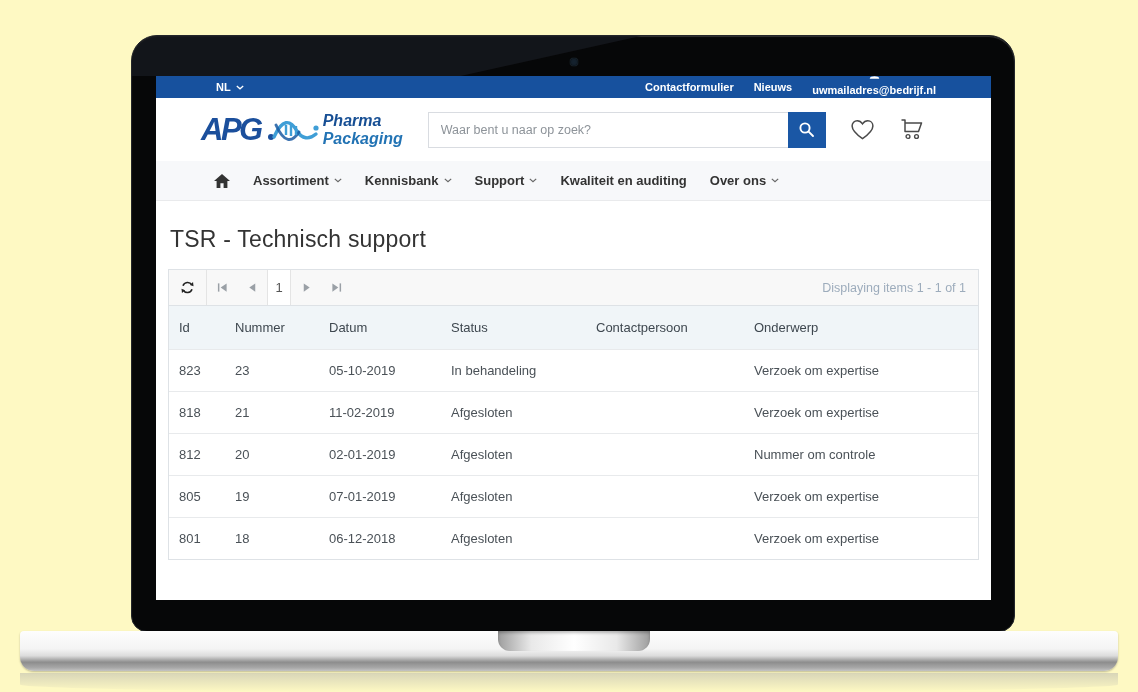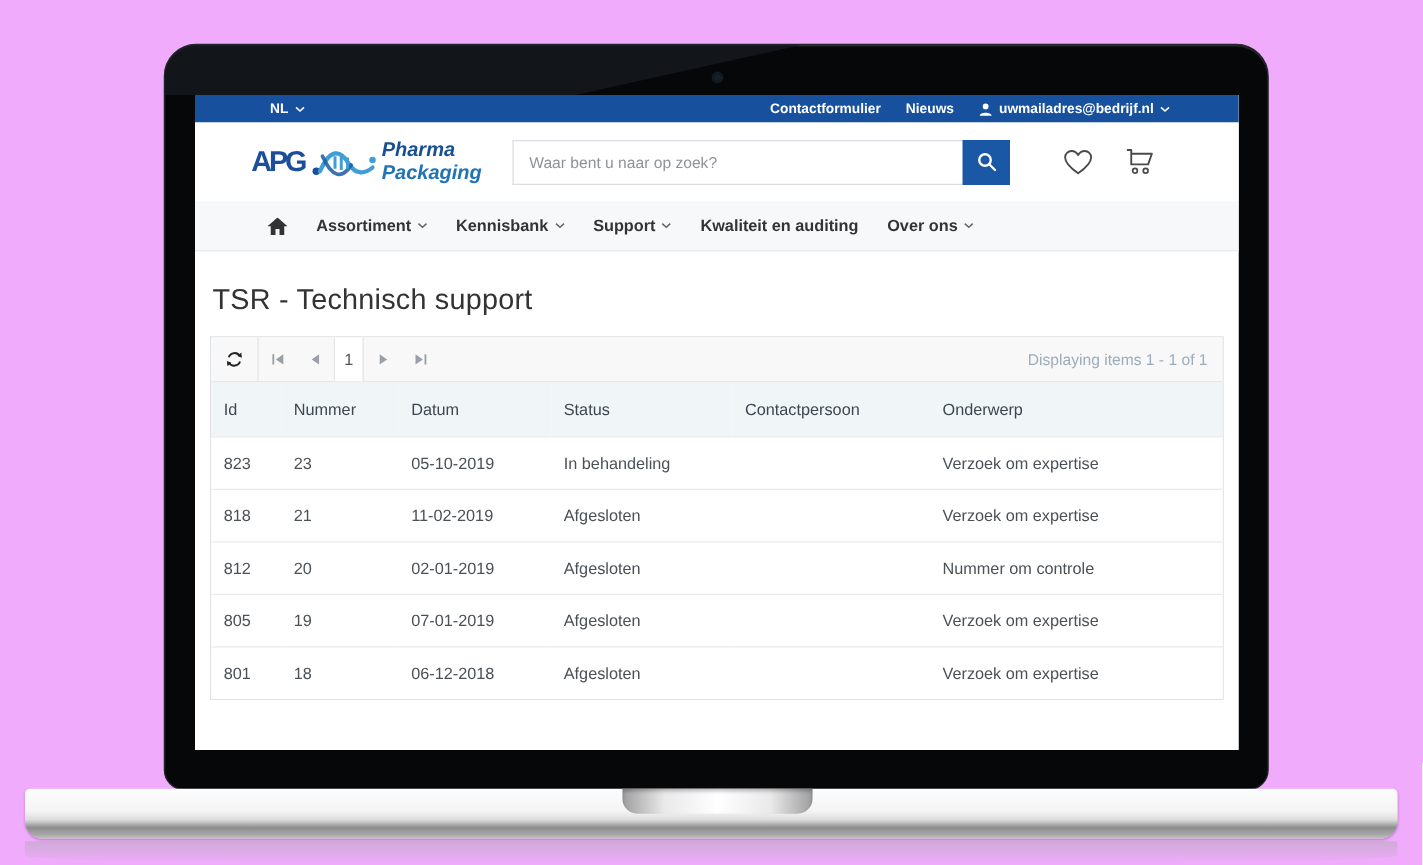--- a/index.html
+++ b/index.html
@@ -1,19 +1,19 @@
 <!DOCTYPE html>
 <html><head>
 <meta charset="utf-8">
 <style>
   * { box-sizing: border-box; margin: 0; padding: 0; }
   html,body { background:#ffffff; }
   body { font-family:"Liberation Sans", sans-serif; }
 
-  .stage { position:relative; width:1138px; height:692px; background:#f0abfc; overflow:hidden;padding-left:24px; }
+  .stage { position:relative; width:1138px; height:692px; background:#fef9c3; overflow:hidden;padding-left:24px; }
 
   
   .laptop-frame {
     position:absolute; left:131px; top:35px; width:884px; height:597px;
     background:#060708; border:1px solid #23262a;
     border-radius:26px 26px 16px 16px;
     box-shadow: inset 0 1px 1px rgba(255,255,255,.18);
   }
   .bezel-gloss {
     position:absolute; left:0; top:0; width:530px; height:40px;
@@ -44,27 +44,27 @@
     background: linear-gradient(180deg, rgba(170,170,170,.45), rgba(255,255,255,0));
     border-radius:0 0 40% 40%;
   }
 
   
   .topbar { height:22px; background:#17519E; display:flex; align-items:center; color:#fff; }
   .topbar-inner { flex:1; display:flex; align-items:center; margin:0 55px 0 60px; font-size:11px; font-weight:bold; }
   .lang { display:flex; align-items:center; gap:5px; cursor:pointer; }
   .topbar-right { margin-left:auto; display:flex; align-items:center; gap:20px;text-align:right; }
   .top-link { cursor:pointer; }
-  .account { display:flex; align-items:center; gap:5px; cursor:pointer; }
+  .account { display:flex; align-items:center; gap:5px; cursor:pointer;flex-direction:column; }
   .chev { width:8px; height:5px; display:inline-block; }
 
   
   .site-header { height:63px; background:#fff; display:flex; align-items:center; padding:0 66px 0 45px; }
   .logo { display:flex; align-items:center; }
-  .logo-apg { font-size:23px; font-weight:800; color:#1B4F9C; letter-spacing:-2.5px; line-height:1; }
+  .logo-apg { font-size:31px; font-weight:800; font-style:italic; color:#1B4F9C; letter-spacing:-2.5px; line-height:1; }
   .logo-dna { margin:2px 4px 0 6px; }
   .logo-tag { font-style:italic; font-weight:bold; font-size:16px; line-height:1.08; }
   .logo-tag .l1 { color:#174F94; }
   .logo-tag .l2 { color:#2273B4; }
   .searchbox { display:flex; height:36px; width:398px; margin-left:25px;border-radius:15px; }
   .searchbox input {
     flex:1; border:1px solid #d9dce1; border-right:none; padding:0 12px;
     font-size:12.5px; color:#555; outline:none; font-family:"Liberation Sans",sans-serif;
   }
   .searchbox input::placeholder { color:#8d9399; }

